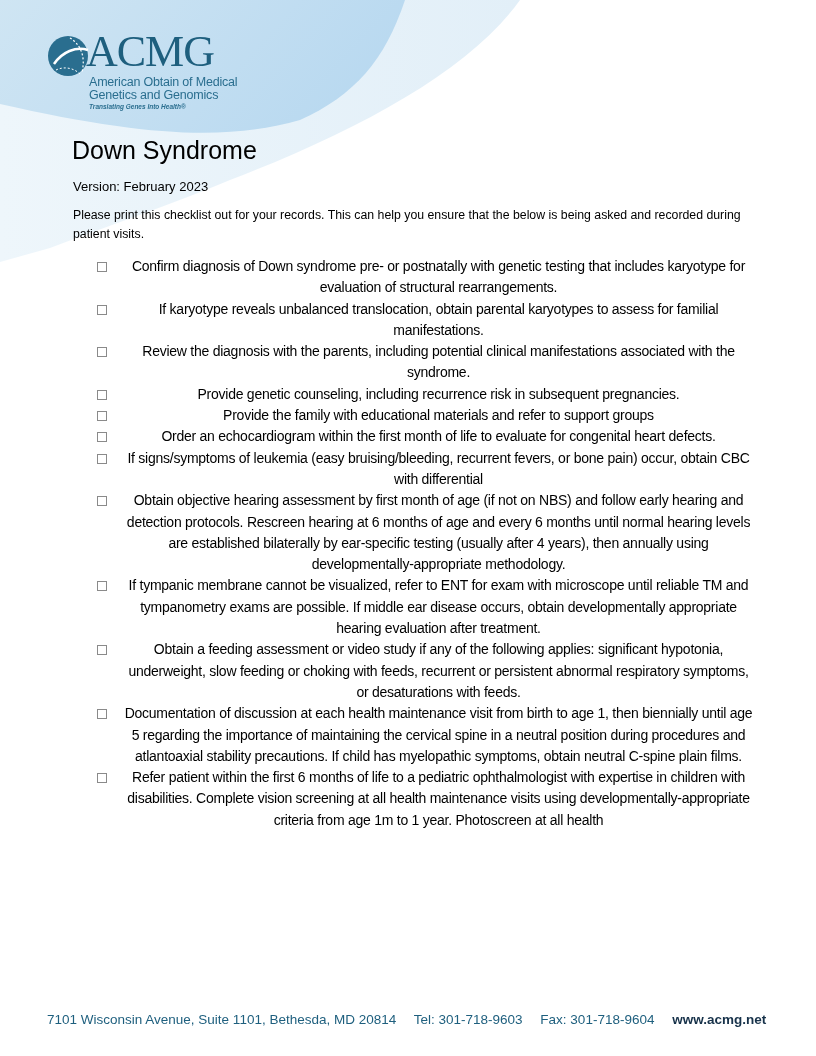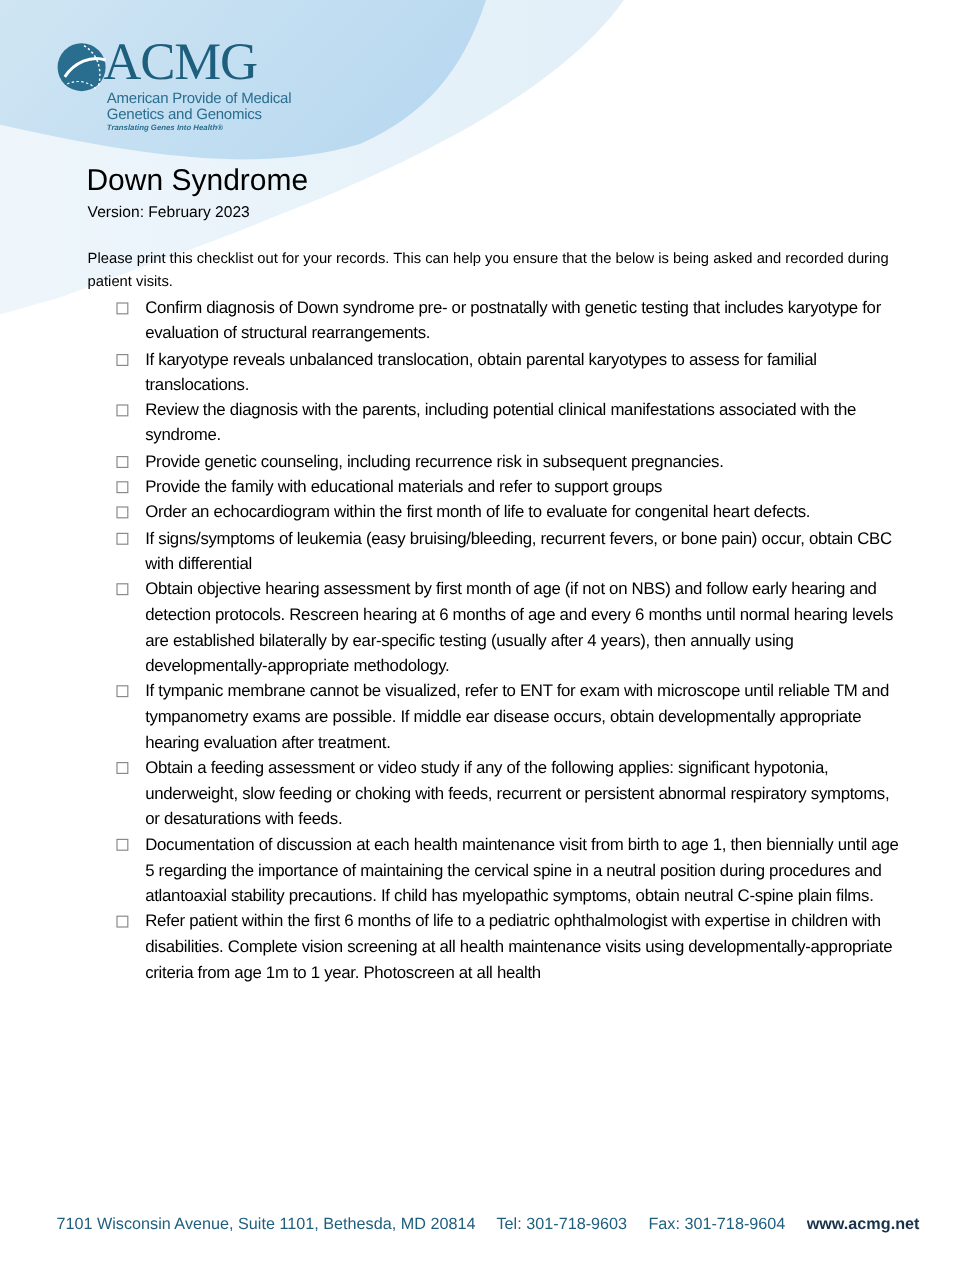--- a/index.html
+++ b/index.html
@@ -21,26 +21,26 @@
     position: absolute; left: 43px; top: 44px; font-size: 12.5px; line-height: 13px;
     color: #2a6e8f; white-space: nowrap; letter-spacing: -0.2px;
   }
   .logo-tag {
     position: absolute; left: 43px; top: 71px; font-size: 6.5px; font-style: italic; font-weight: bold;
     color: #2a6e8f; white-space: nowrap;
   }
   .title {
     position: absolute; left: 72px; top: 136px; font-size: 25px; z-index: 1; white-space: nowrap; text-align: right;
   }
-  .version { position: absolute; left: 73px; top: 169px; font-size: 13px; z-index: 1; }
+  .version { position: absolute; left: 73px; top: 179px; font-size: 13px; z-index: 1; }
   .intro {
     position: absolute; left: 73px; top: 206px; width: 680px; font-size: 12.3px; line-height: 19px; z-index: 1;
   }
   .checklist {
-    position: absolute; left: 96px; top: 246px; width: 660px; margin: 0; padding: 0; list-style: none; z-index: 1;
+    position: absolute; left: 96px; top: 256px; width: 660px; margin: 0; padding: 0; list-style: none; z-index: 1; text-align: center;
   }
   .item { display: flex; align-items: flex-start; font-size: 14px; line-height: 21.3px; }
   .box {
     flex: 0 0 auto; width: 8px; height: 8px; border: 1px solid #8a8a8a; margin-top: 6px; margin-left: 1px; margin-right: 14px;
   }
   .text { flex: 1 1 auto; letter-spacing: -0.25px; }
   .footer {
     position: absolute; left: 47px; top: 1012px; font-size: 13.5px; color: #1e5f7e; white-space: nowrap;
   }
   .footer span { margin-right: 14px; }
@@ -66,38 +66,38 @@
 
 <div class="logo">
   <svg class="logo-mark" viewBox="0 0 44 44" xmlns="http://www.w3.org/2000/svg">
     <circle cx="22" cy="22" r="20" fill="#2a6e8f"></circle>
     <path d="M8,30 C16,18 30,12 42,16" stroke="#ffffff" stroke-width="2.5" fill="none"></path>
     <path d="M24,4 C34,10 40,22 36,38" stroke="#ffffff" stroke-width="1.2" fill="none" stroke-dasharray="2 2"></path>
     <path d="M10,36 C18,32 28,34 34,40" stroke="#ffffff" stroke-width="1" fill="none" stroke-dasharray="2 2"></path>
   </svg>
   <div class="logo-acmg">ACMG</div>
   <div class="logo-name">
-    <div>American Provide of Medical</div>
+    <div>American Obtain of Medical</div>
     <div>Genetics and Genomics</div>
   </div>
   <div class="logo-tag">Translating Genes Into Health®</div>
 </div>
 
 <div class="title">Down Syndrome</div>
 <div class="version">Version: February 2023</div>
 <div class="intro">Please print this checklist out for your records. This can help you ensure that the below is being asked and recorded during patient visits.</div>
 
 <ul class="checklist">
   <li class="item">
       <span class="box"></span>
       <span class="text">Confirm diagnosis of Down syndrome pre- or postnatally with genetic testing that includes karyotype for evaluation of structural rearrangements.</span>
     </li>
   <li class="item">
       <span class="box"></span>
-      <span class="text">If karyotype reveals unbalanced translocation, obtain parental karyotypes to assess for familial translocations.</span>
+      <span class="text">If karyotype reveals unbalanced translocation, obtain parental karyotypes to assess for familial manifestations.</span>
     </li>
   <li class="item">
       <span class="box"></span>
       <span class="text">Review the diagnosis with the parents, including potential clinical manifestations associated with the syndrome.</span>
     </li>
   <li class="item">
       <span class="box"></span>
       <span class="text">Provide genetic counseling, including recurrence risk in subsequent pregnancies.</span>
     </li>
   <li class="item">

